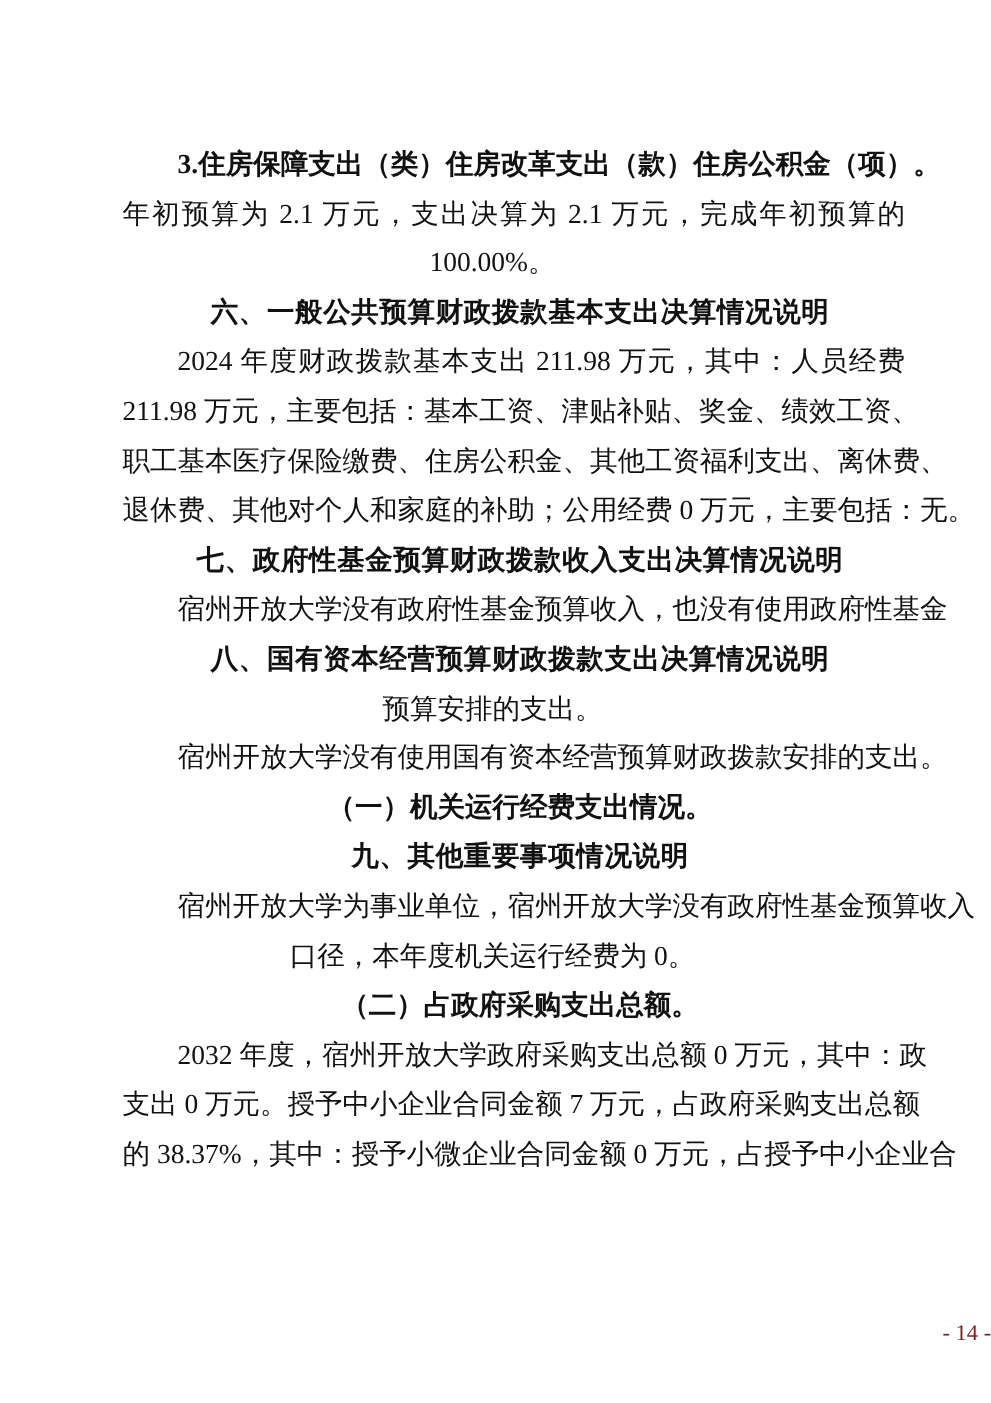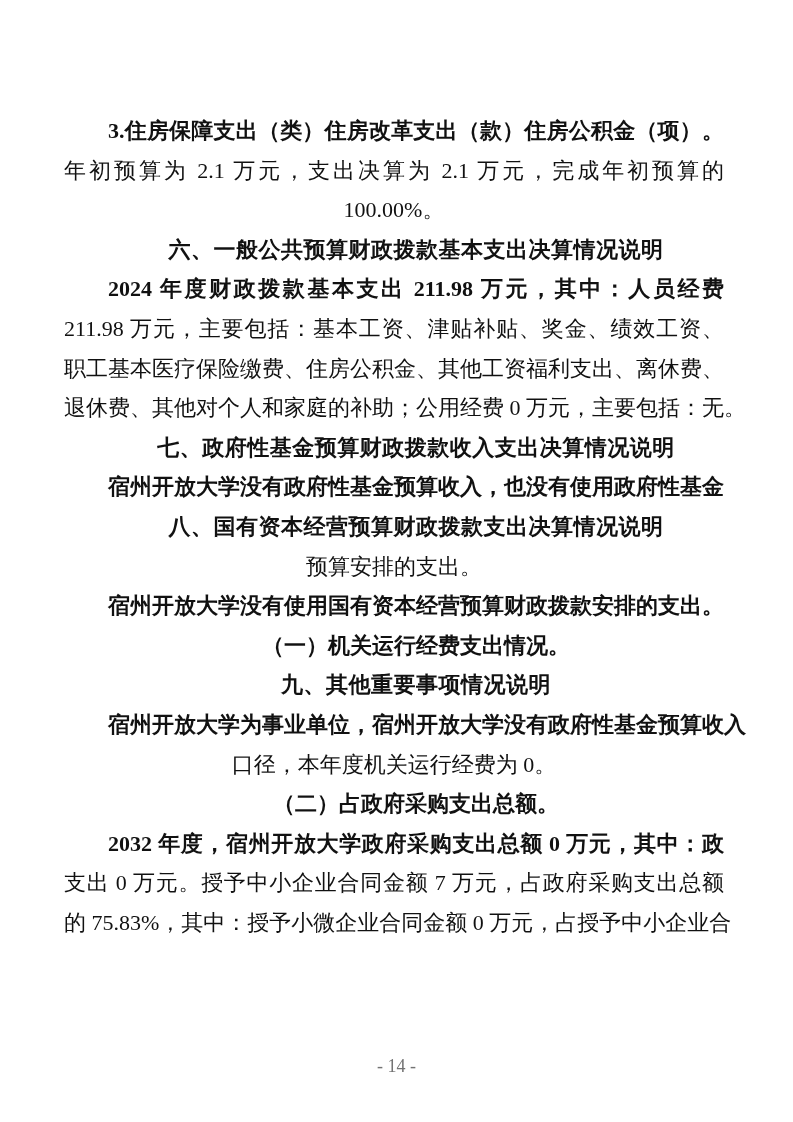--- a/index.html
+++ b/index.html
@@ -21,38 +21,39 @@
   .ln {
     height: 39.6px;
     line-height: 39.6px;
     font-size: 22px;
     white-space: nowrap;
     text-align: center;
   }
   .just {
     text-align: justify;
     text-align-last: justify;
+    margin-left: 34px;
   }
-  .indent { padding-left: 44px; font-weight: bold; }
+  .indent { padding-left: 44px; }
   .bold-lead { font-weight: 700; }
   .heading {
     font-family: "Liberation Sans", "DejaVu Sans", sans-serif;
     font-weight: 700;
     letter-spacing: 0.5px;
   }
   .subheading { font-weight: 700; }
   .pageno {
     position: absolute;
     top: 1054px;
     left: 0;
     width: 100%;
-    text-align: center;
+    text-align: right;
     font-size: 18px;
     line-height: 24px;
-    color: #737373;
+    color: #7f1d1d;
     font-family: "Liberation Serif", "DejaVu Serif", serif;
   }
 </style>
 </head>
 <body>
 
 <main class="content">
   <div class="ln bold-lead indent just">3.住房保障支出（类）住房改革支出（款）住房公积金（项）。</div>
   <div class="ln just">年初预算为 2.1 万元，支出决算为 2.1 万元，完成年初预算的</div>
   <div class="ln">100.00%。</div>
@@ -66,16 +67,16 @@
   <div class="ln heading indent">八、国有资本经营预算财政拨款支出决算情况说明</div>
   <div class="ln">预算安排的支出。</div>
   <div class="ln indent just">宿州开放大学没有使用国有资本经营预算财政拨款安排的支出。</div>
   <div class="ln subheading indent">（一）机关运行经费支出情况。</div>
   <div class="ln heading indent">九、其他重要事项情况说明</div>
   <div class="ln indent just">宿州开放大学为事业单位，宿州开放大学没有政府性基金预算收入</div>
   <div class="ln">口径，本年度机关运行经费为 0。</div>
   <div class="ln subheading indent">（二）占政府采购支出总额。</div>
   <div class="ln indent just">2032 年度，宿州开放大学政府采购支出总额 0 万元，其中：政</div>
   <div class="ln just">支出 0 万元。授予中小企业合同金额 7 万元，占政府采购支出总额</div>
-  <div class="ln just">的 75.83%，其中：授予小微企业合同金额 0 万元，占授予中小企业合</div>
+  <div class="ln just">的 38.37%，其中：授予小微企业合同金额 0 万元，占授予中小企业合</div>
 </main>
 
 <div class="pageno">- 14 -</div>
 
 </body></html>

